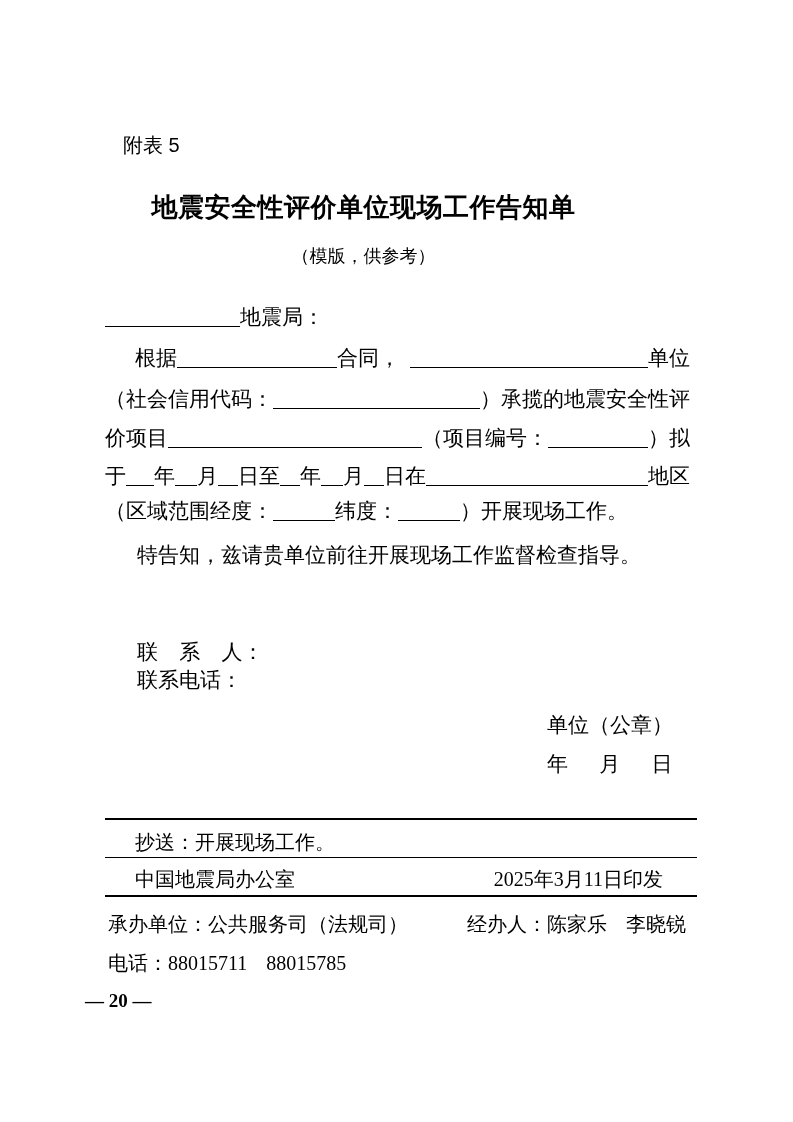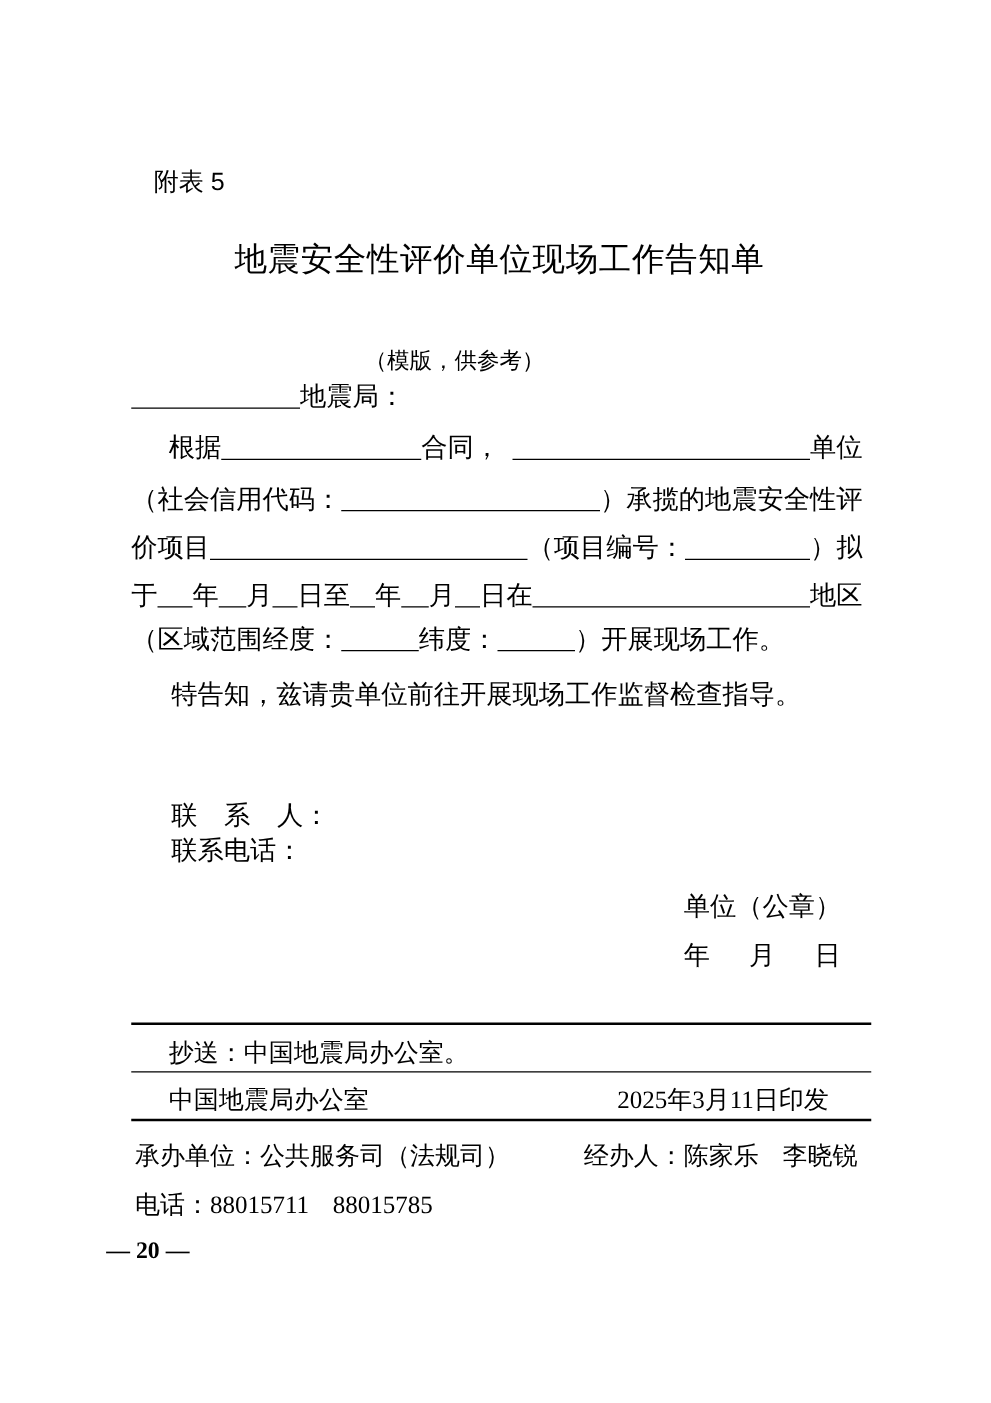--- a/index.html
+++ b/index.html
@@ -7,22 +7,22 @@
     position:relative;
     width:793px;height:1122px;
     margin:0 auto;
     background:#ffffff;
     color:#000;
     font-family:"Liberation Serif","DejaVu Serif",serif;
     overflow:hidden;
   }
   .abs{position:absolute;}
   .label{left:105px;top:132px;font-size:20px;font-family:"Liberation Sans","DejaVu Sans",sans-serif;margin-left:18px;}
-  .title{left:0;top:190px;width:727px;text-align:center;font-size:26px;font-weight:normal;letter-spacing:0.5px;margin-left:36px;}
-  .subtitle{left:0;top:244px;width:727px;text-align:center;font-size:18px;margin-top:32px;}
+  .title{left:0;top:190px;width:727px;text-align:center;font-size:26px;font-weight:bold;letter-spacing:0.5px;}
+  .subtitle{left:0;top:244px;width:727px;text-align:center;font-size:18px;}
   .bodyline{
     left:105px;width:585px;
     display:flex;align-items:baseline;
     font-size:21px;line-height:30px;white-space:pre;
   }
   .bodyline .t{flex:0 0 auto;white-space:pre;}
   .blank{
     flex:0 0 auto;height:0;
     border-bottom:1.5px solid #000;
     transform:translateY(3px);
@@ -70,21 +70,21 @@
   <div class="abs contact spaced16" style="top:638px">联 系 人：</div>
 
   <div class="abs contact" style="top:666px">联系电话：</div>
 
   <div class="abs sig" style="top:711px">单位（公章）</div>
 
   <div class="abs sig sig-date" style="top:750px">年 月 日</div>
 
   <div class="abs rule" style="top:818px;height:2px"></div>
 
-  <div class="abs footrow" style="left:135px;top:829px">抄送：中国地震局办公室。</div>
+  <div class="abs footrow" style="left:135px;top:829px">抄送：开展现场工作。</div>
 
   <div class="abs rule" style="top:857px;height:1px"></div>
 
   <div class="abs issuer-row" style="top:866px">
     <span class="footrow">中国地震局办公室</span>
     <span class="footrow">2025年3月11日印发</span>
   </div>
 
   <div class="abs rule" style="top:895px;height:2px"></div>
 

